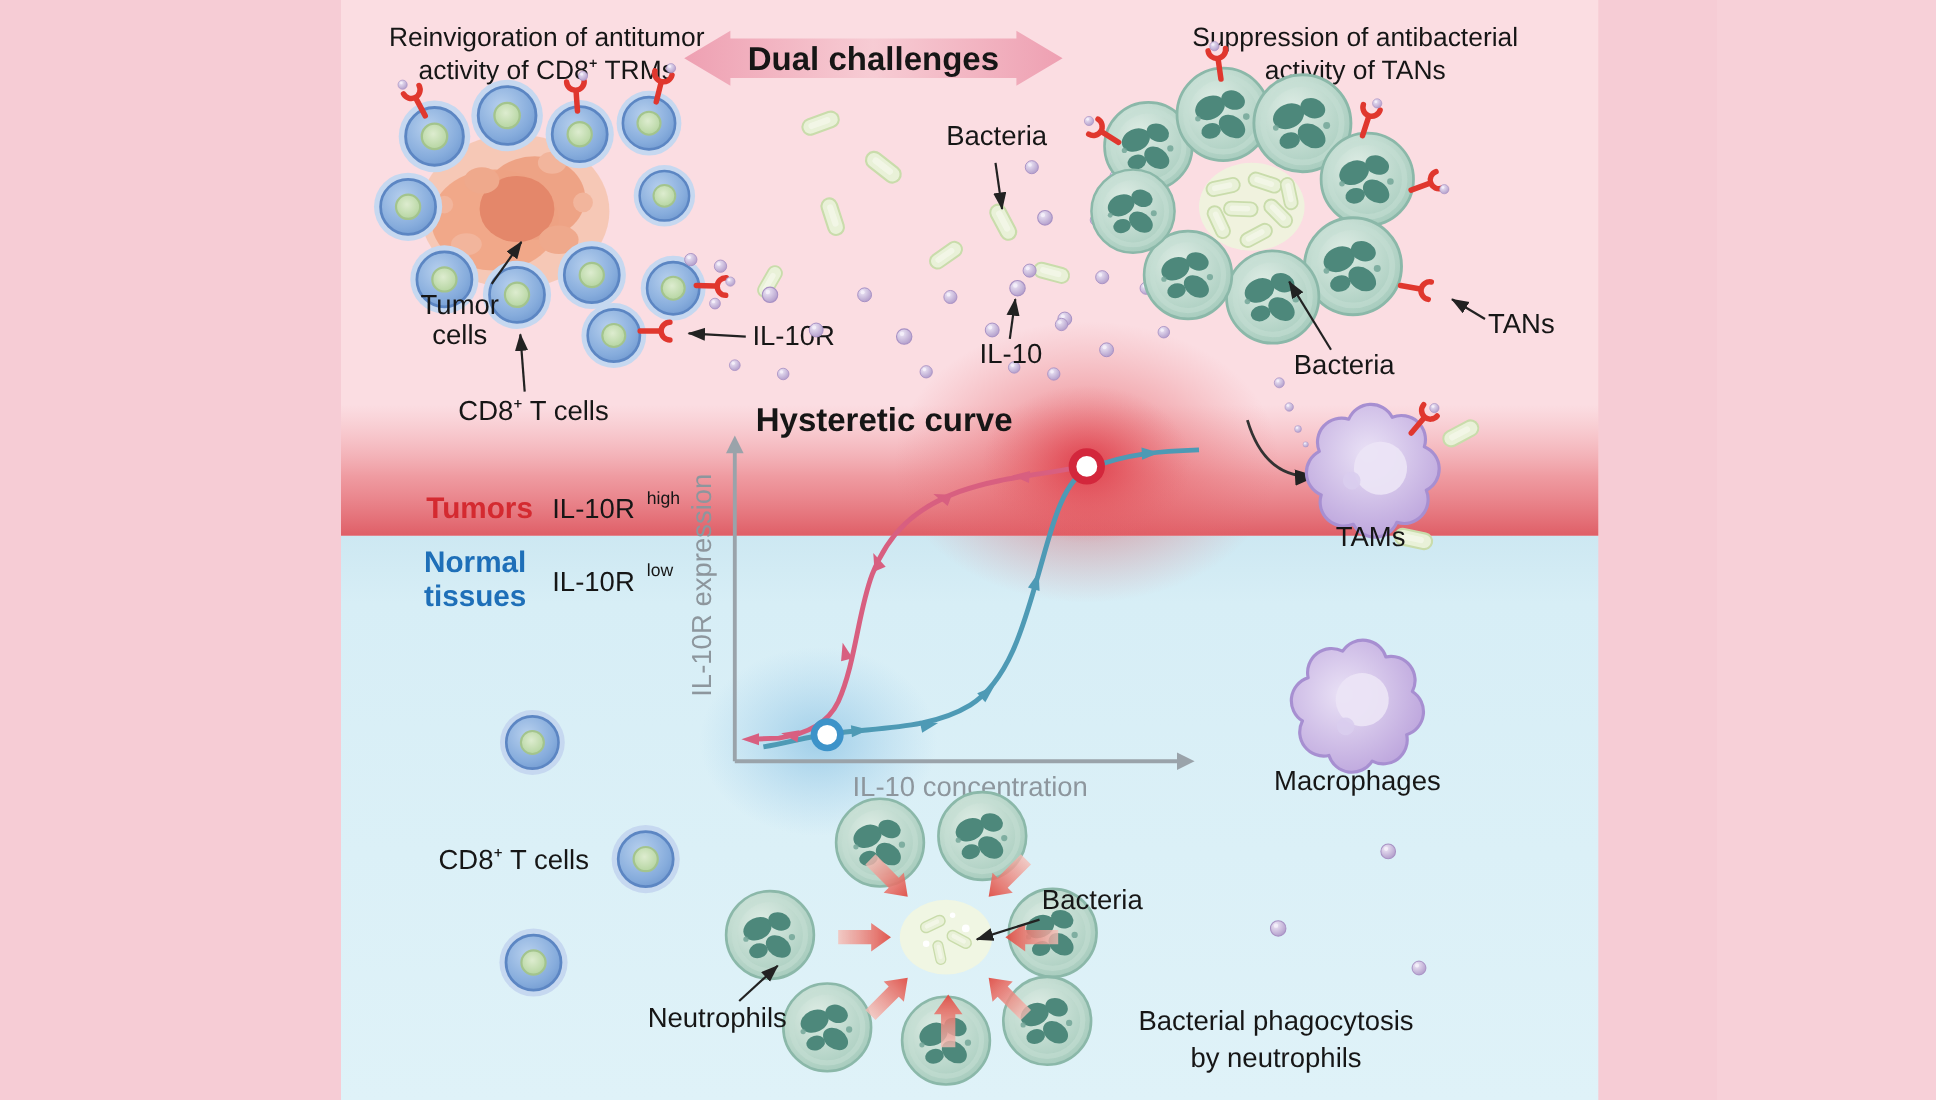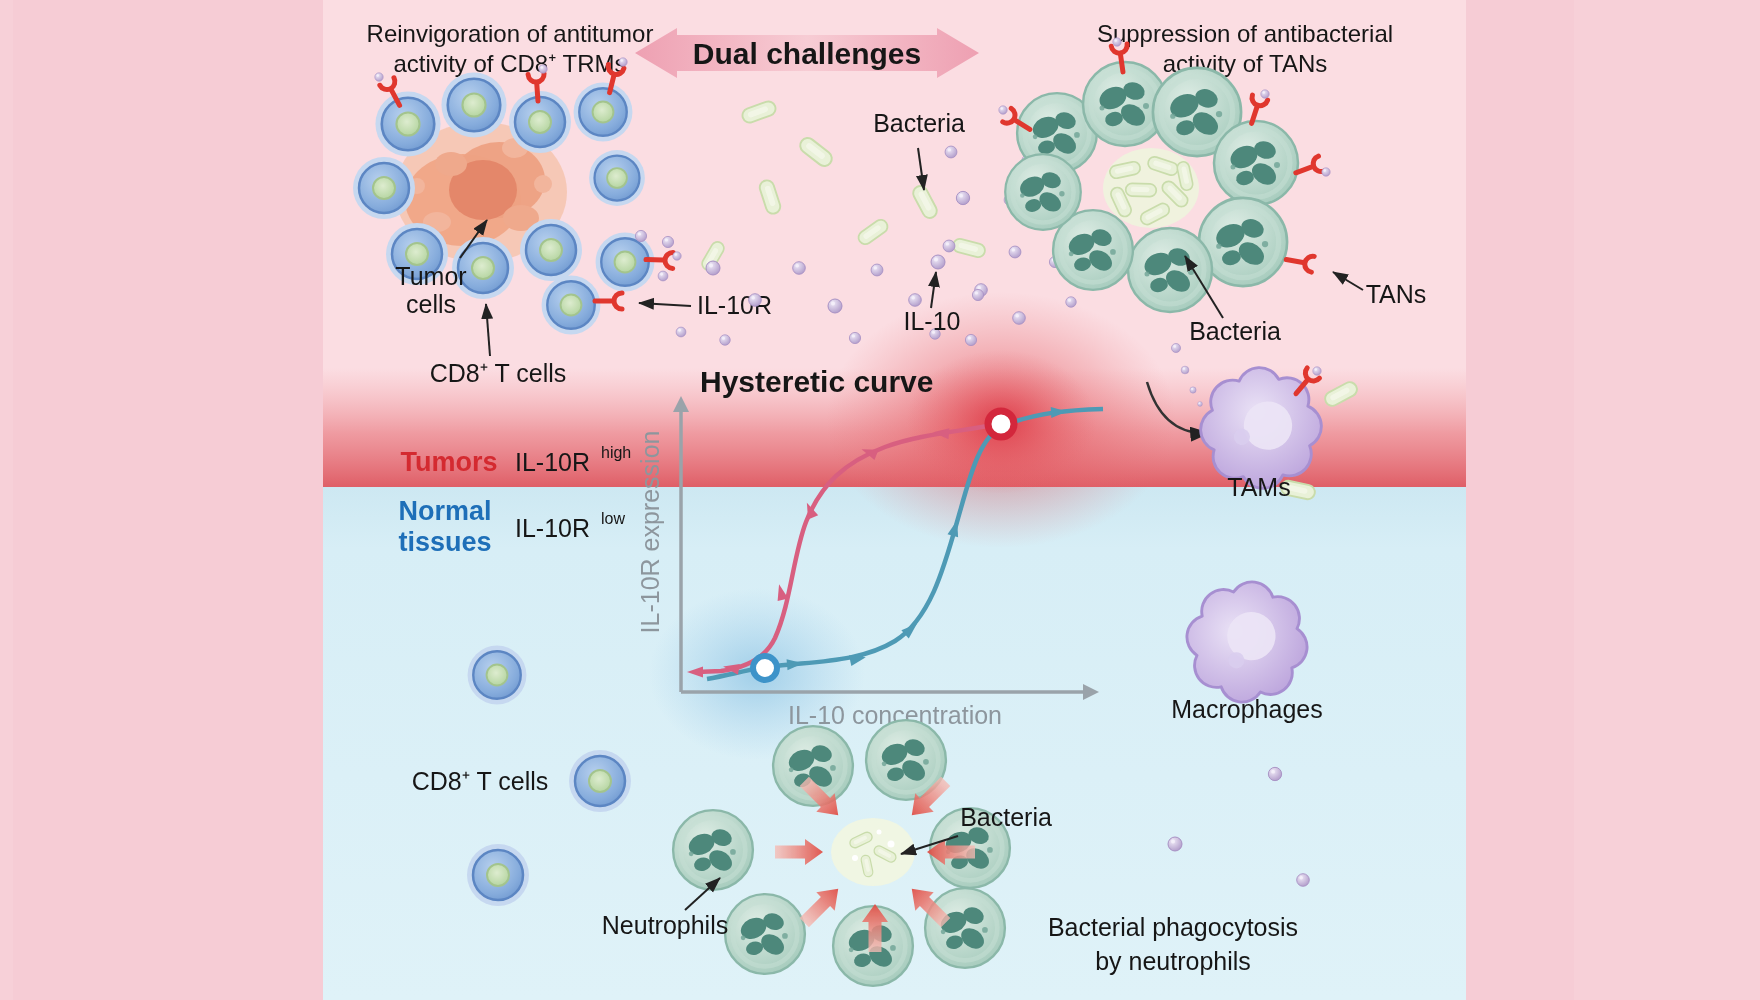--- a/index.html
+++ b/index.html
@@ -1,16 +1,16 @@
 <!DOCTYPE html>
 <html><head>
 <meta charset="utf-8">
 <style>
   html,body{margin:0;padding:0;background:#f7d0d8;}
-  .stage{position:relative;width:1561px;height:1000px;overflow:hidden;font-family:"Liberation Sans",sans-serif;margin-left:13px;}
+  .stage{position:relative;width:1561px;height:1000px;overflow:hidden;font-family:"Liberation Sans",sans-serif;}
   svg{display:block;}
   text{font-family:"Liberation Sans",sans-serif;fill:#161616;}
   .lbl25{font-size:25px;}
   .hdr{font-size:24px;}
   .banner-txt{font-size:30px;font-weight:bold;}
   .chart-title{font-size:30px;font-weight:bold;}
   .axis-lbl{font-size:25px;fill:#8d969d;}
   .zone-red{font-size:27px;font-weight:bold;fill:#d42a30;}
   .zone-blue{font-size:27px;font-weight:bold;fill:#1e6fb8;}
   .marker-txt{font-size:25px;}

